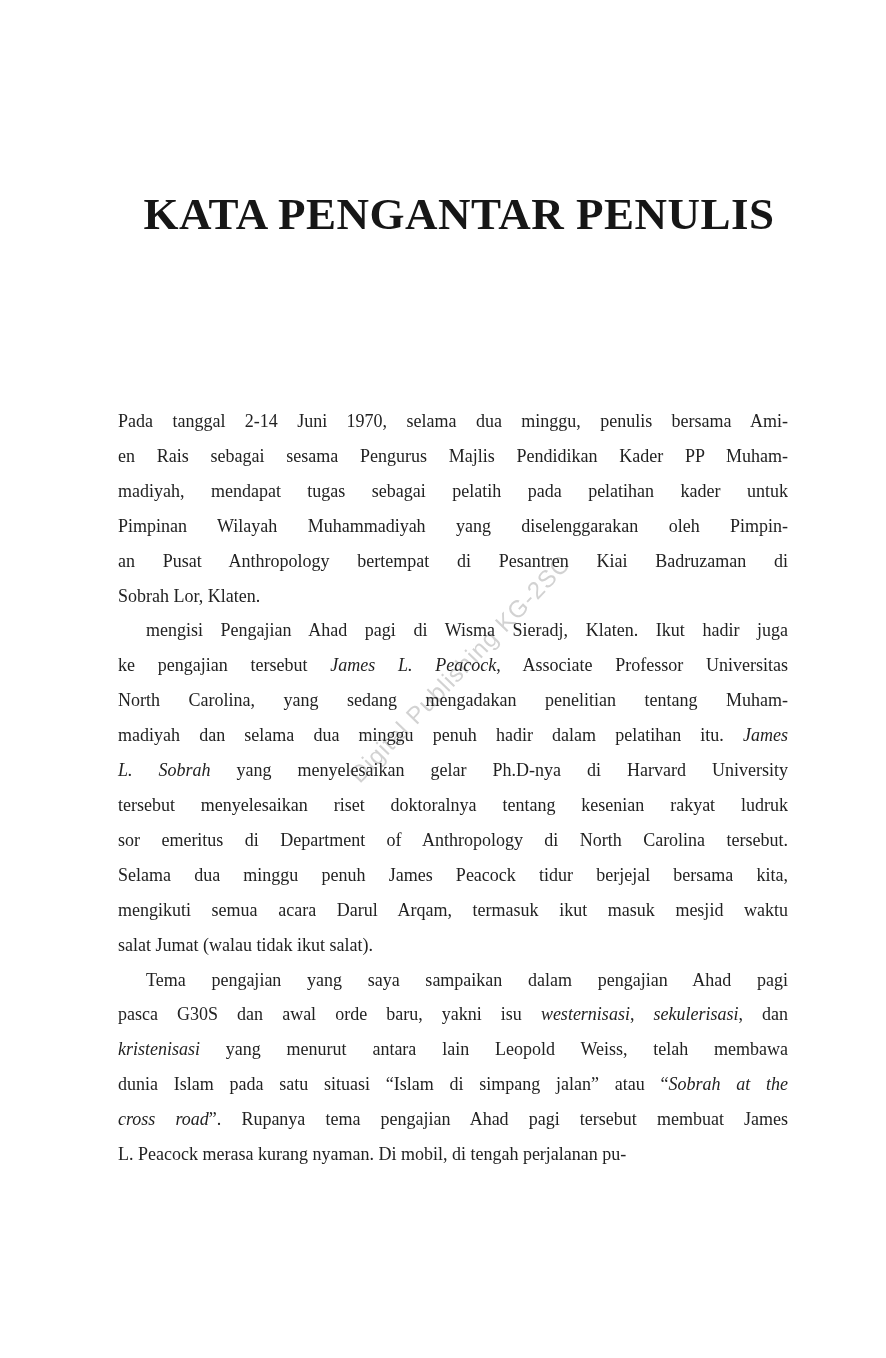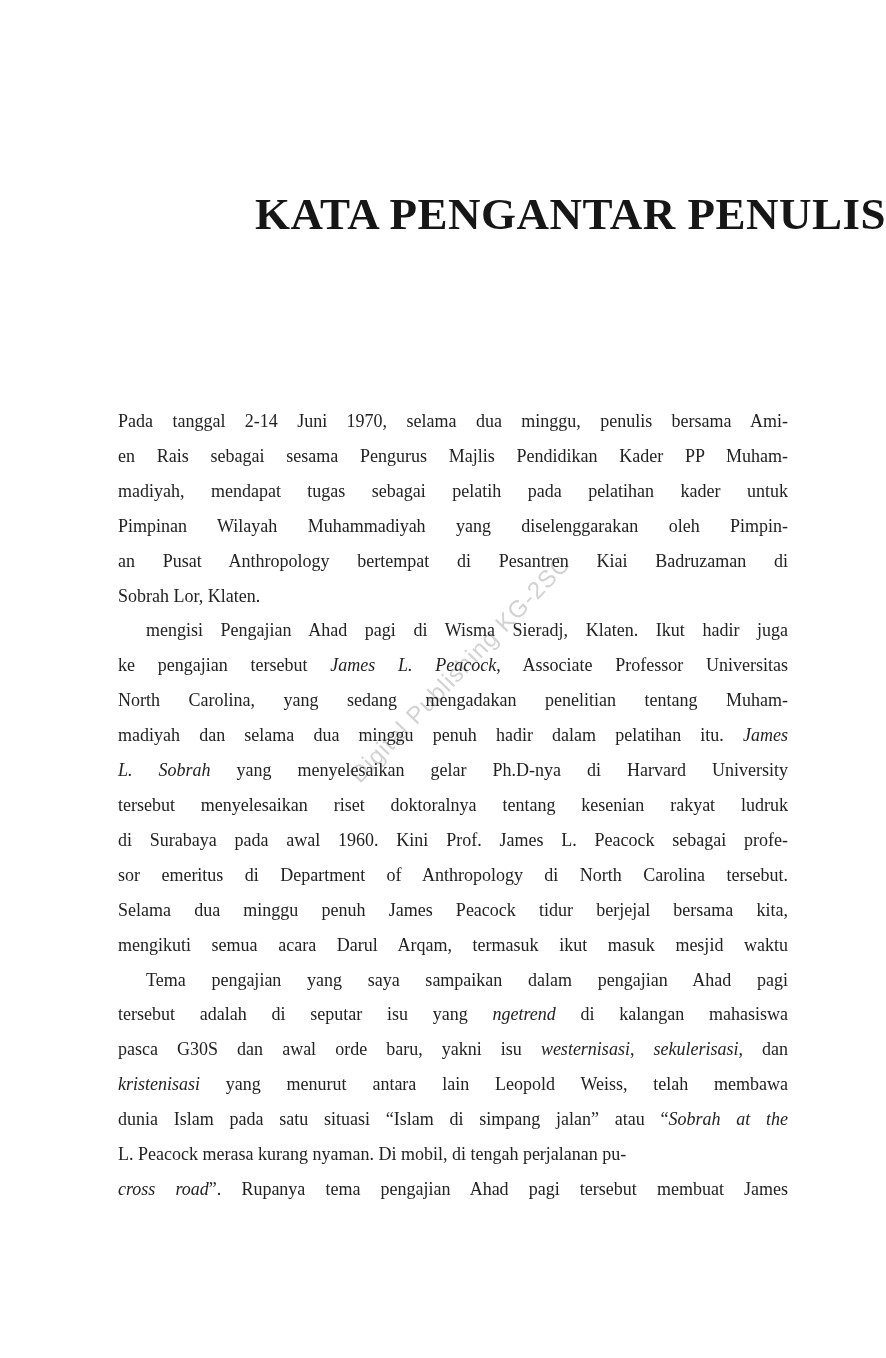--- a/index.html
+++ b/index.html
@@ -13,21 +13,21 @@
     position: relative;
     width: 886px;
     height: 1358px;
     background: var(--bg);
     overflow: hidden;
     font-family: "Liberation Serif", "DejaVu Serif", serif;
     color: var(--ink);
   }
   .title {
     margin-top: 192px;
-    text-align: right;
+    text-align: center;
     font-size: 45px;
     font-weight: bold;
     letter-spacing: 0.5px;
     line-height: 1;
     color: #161616;
     font-family: "Liberation Serif", "DejaVu Serif", serif;
     padding-left: 32px;
   }
   .body-block {
     position: absolute;
@@ -80,28 +80,27 @@
         <div class="line"><span>an Pusat Anthropology bertempat di Pesantren Kiai Badruzaman di</span></div>
         <div class="line last"><span>Sobrah Lor, Klaten.</span></div>
       </div>
       <div class="para indent">
         <div class="line"><span>mengisi Pengajian Ahad pagi di Wisma Sieradj, Klaten. Ikut hadir juga</span></div>
         <div class="line"><span>ke pengajian tersebut </span><em>James L. Peacock</em><span>, Associate Professor Universitas</span></div>
         <div class="line"><span>North Carolina, yang sedang mengadakan penelitian tentang Muham-</span></div>
         <div class="line"><span>madiyah dan selama dua minggu penuh hadir dalam pelatihan itu. </span><em>James</em></div>
         <div class="line"><em>L. Sobrah</em><span> yang menyelesaikan gelar Ph.D-nya di Harvard University</span></div>
         <div class="line"><span>tersebut menyelesaikan riset doktoralnya tentang kesenian rakyat ludruk</span></div>
-        <div class="line"><span>di Surabaya pada awal 1960. Kini Prof. James L. Peacock sebagai profe-</span></div>
         <div class="line"><span>sor emeritus di Department of Anthropology di North Carolina tersebut.</span></div>
         <div class="line"><span>Selama dua minggu penuh James Peacock tidur berjejal bersama kita,</span></div>
         <div class="line"><span>mengikuti semua acara Darul Arqam, termasuk ikut masuk mesjid waktu</span></div>
+        <div class="line last"><span>salat Jumat (walau tidak ikut salat).</span></div>
       </div>
       <div class="para indent">
         <div class="line"><span>Tema pengajian yang saya sampaikan dalam pengajian Ahad pagi</span></div>
-        <div class="line"><span>tersebut adalah di seputar isu yang </span><em>ngetrend</em><span>  di kalangan mahasiswa</span></div>
         <div class="line"><span>pasca G30S dan awal orde baru, yakni isu </span><em>westernisasi</em><span>, </span><em>sekulerisasi</em><span>, dan</span></div>
         <div class="line"><em>kristenisasi</em><span> yang menurut antara lain Leopold Weiss, telah membawa</span></div>
         <div class="line"><span>dunia Islam pada satu situasi “Islam di simpang jalan” atau “</span><em>Sobrah at the</em></div>
+        <div class="line"><em>cross road</em><span>”. Rupanya tema pengajian Ahad pagi tersebut membuat James</span></div>
         <div class="line last"><span>L. Peacock merasa kurang nyaman. Di mobil, di tengah perjalanan pu-</span></div>
-        <div class="line"><em>cross road</em><span>”. Rupanya tema pengajian Ahad pagi tersebut membuat James</span></div>
       </div>
     </div>
 </div>
 
 </body></html>

